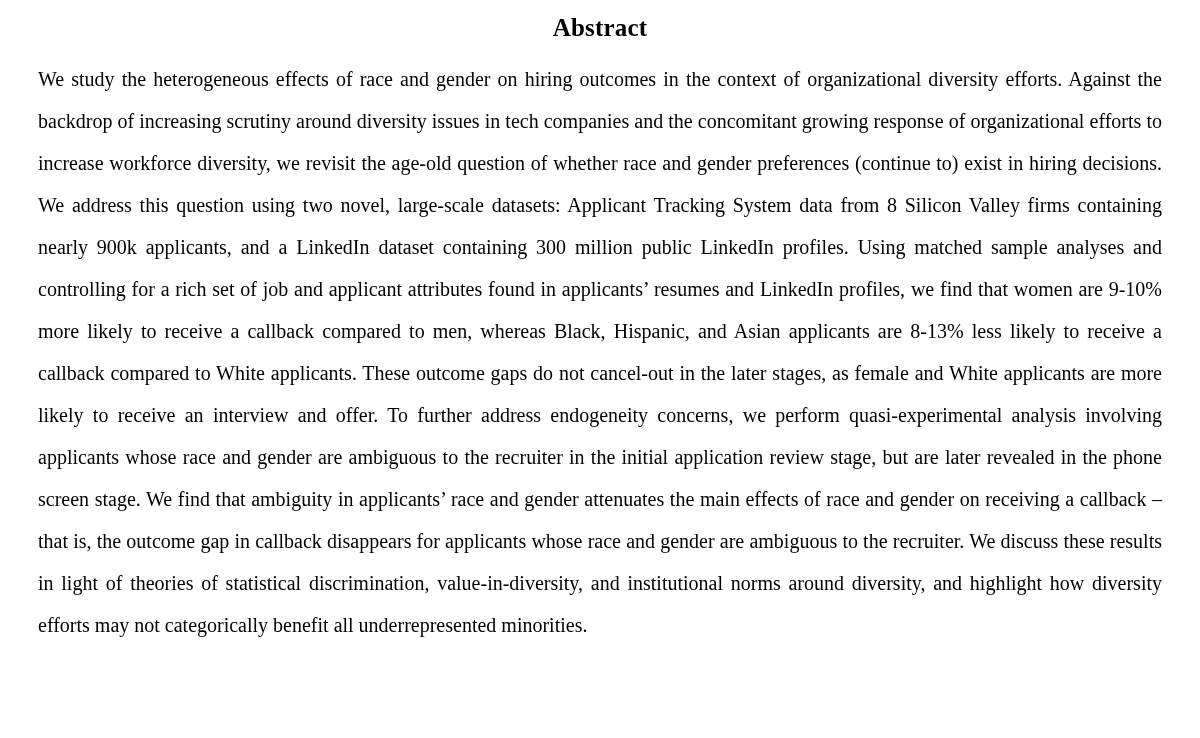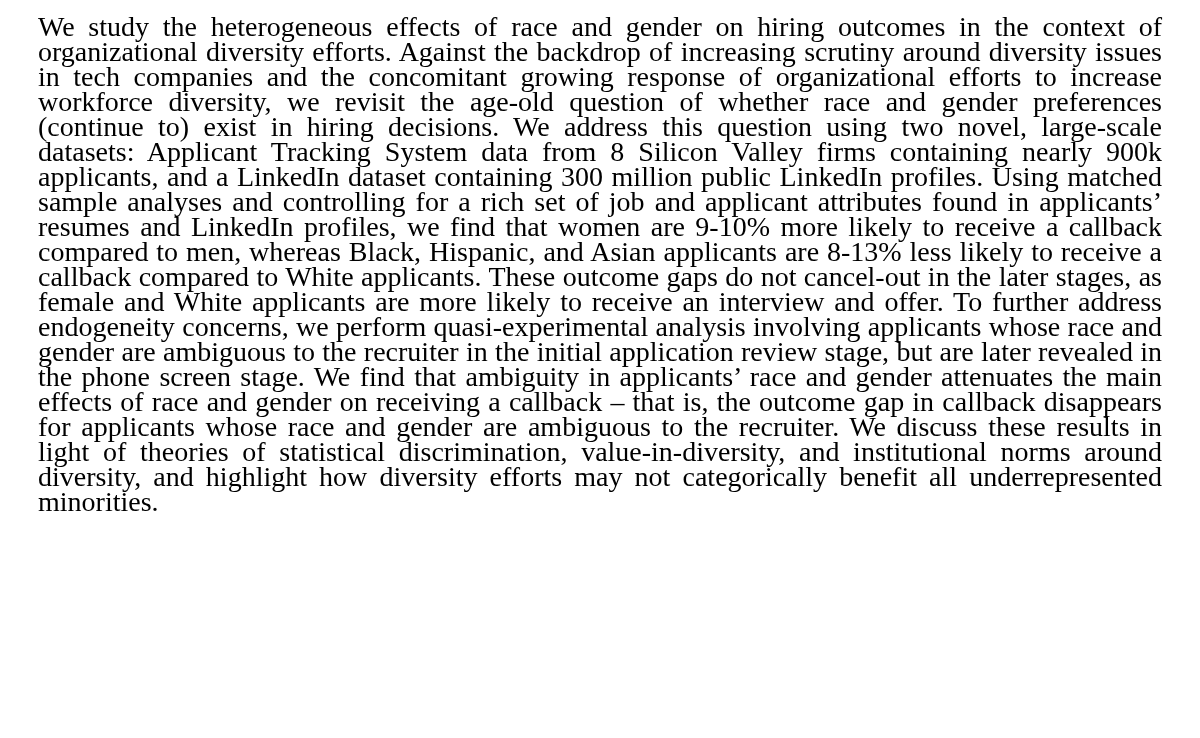--- a/index.html
+++ b/index.html
@@ -22,27 +22,28 @@
   }
   .abstract-heading {
     text-align: center;
     font-size: 25px;
     font-weight: bold;
     letter-spacing: 0.2px;
     margin: 0 0 16px 0;
     font-family: "Liberation Serif", "DejaVu Serif", serif;
   }
   .abstract-body {
-    font-size: 28px;
-    line-height: 25px;
+    font-size: 20px;
+    line-height: 42px;
     text-align: justify;
     text-justify: inter-word;
     hyphens: manual;
     margin: 0;
     padding: 0 2px;
   }
 </style>
 </head>
 <body>
 
 <div class="page">
+  <h1 class="abstract-heading">Abstract</h1>
   <p class="abstract-body">We study the heterogeneous effects of race and gender on hiring outcomes in the context of organizational diversity efforts. Against the backdrop of increasing scrutiny around diversity issues in tech companies and the concomitant growing response of organizational efforts to increase workforce diversity, we revisit the age-old question of whether race and gender preferences (continue to) exist in hiring decisions. We address this question using two novel, large-scale datasets: Applicant Tracking System data from 8 Silicon Valley firms containing nearly 900k applicants, and a LinkedIn dataset containing 300 million public LinkedIn profiles. Using matched sample analyses and controlling for a rich set of job and applicant attributes found in applicants’ resumes and LinkedIn profiles, we find that women are 9-10% more likely to receive a callback compared to men, whereas Black, Hispanic, and Asian applicants are 8-13% less likely to receive a callback compared to White applicants. These outcome gaps do not cancel-out in the later stages, as female and White applicants are more likely to receive an interview and offer. To further address endogeneity concerns, we perform quasi-experimental analysis involving applicants whose race and gender are ambiguous to the recruiter in the initial application review stage, but are later revealed in the phone screen stage. We find that ambiguity in applicants’ race and gender attenuates the main effects of race and gender on receiving a callback – that is, the outcome gap in callback disappears for applicants whose race and gender are ambiguous to the recruiter. We discuss these results in light of theories of statistical discrimination, value-in-diversity, and institutional norms around diversity, and highlight how diversity efforts may not categorically benefit all underrepresented minorities.</p>
 </div>
 
 </body></html>

